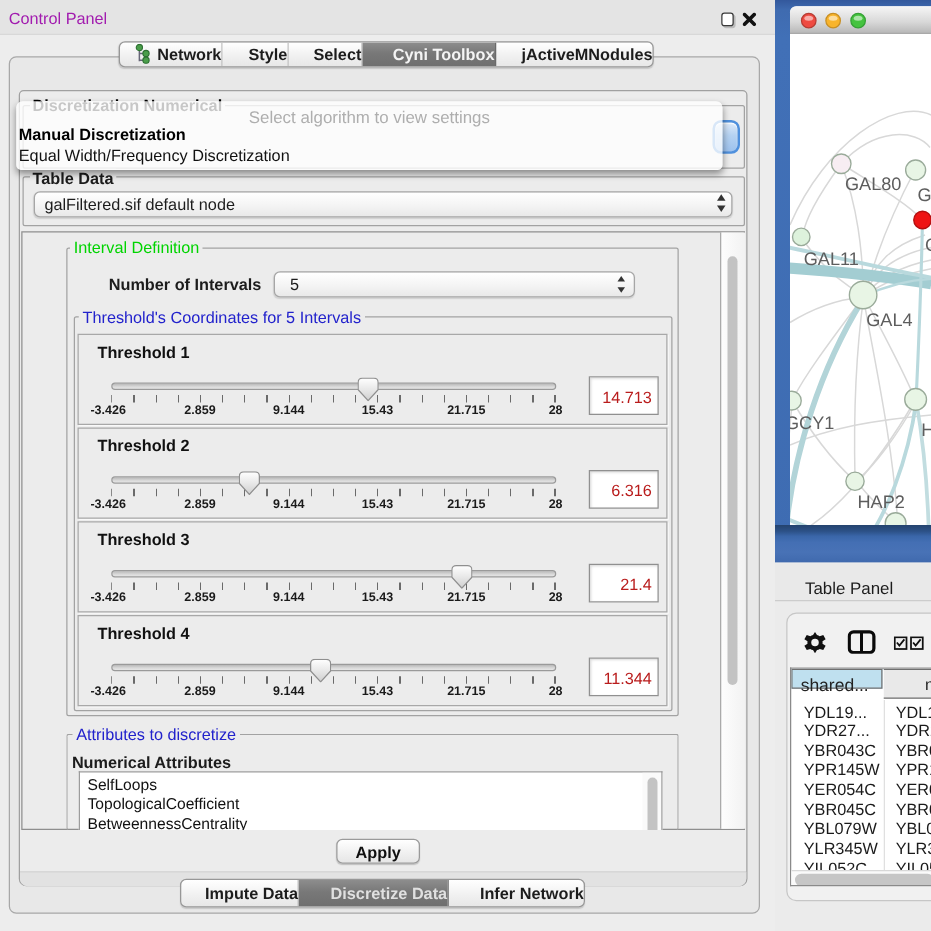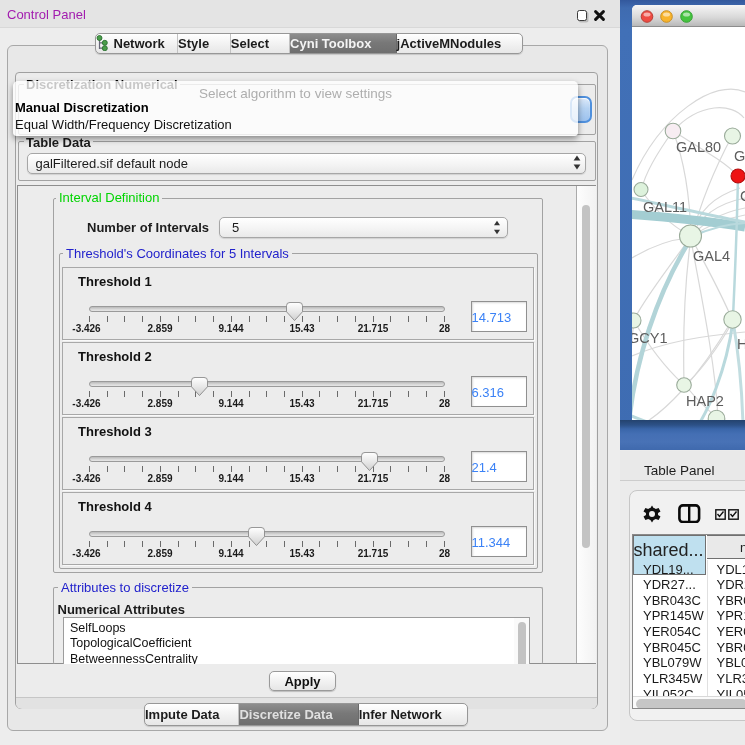--- a/index.html
+++ b/index.html
@@ -16,24 +16,24 @@
 .stepper { position:absolute; width:9px; }
 .stepper .up { width:0;height:0;border-left:4.5px solid transparent;border-right:4.5px solid transparent;border-bottom:6px solid #333; margin-bottom:3px;}
 .stepper .dn { width:0;height:0;border-left:4.5px solid transparent;border-right:4.5px solid transparent;border-top:6px solid #333;}
 .gbox { position:absolute; border:1px solid #a2a2a2; border-radius:2px; }
 .glabel { position:absolute; background:#ececec; padding:0 3px; font-size:13px; line-height:13px; }
 .tpanel { position:absolute; left:62px; width:472px; height:73px; border:1px solid #a8a8a8; background:#ececec; box-shadow:1px 1px 0 rgba(255,255,255,0.7); }
 .ttitle { position:absolute; left:15px; top:5.5px; font-size:13px; font-weight:bold; color:#111; }
 .track { position:absolute; left:26px; top:37.5px; width:356px; height:6px; border-radius:3px; background:linear-gradient(180deg,#b9b9b9,#d9d9d9 60%,#e6e6e6); border:1px solid #9a9a9a; }
 .ticks { position:absolute; left:26px; top:47.5px; width:357px; height:6px; background:repeating-linear-gradient(90deg,#6a6a6a 0 1px,transparent 1px 17.73px); }
 .tlab { position:absolute; top:55px; font-size:10px; font-weight:bold; color:#1a1a1a; transform:translateX(-50%); white-space:nowrap; }
-.vbox { position:absolute; left:407.5px; top:33px; width:56px; height:31px; background:#fff; border:1px solid #909090; box-shadow:inset 1px 1px 2px rgba(0,0,0,0.15); font-size:13px; color:#3b82f6; padding:8px 4px 0 0; }
+.vbox { position:absolute; left:407.5px; top:33px; width:56px; height:31px; background:#fff; border:1px solid #909090; box-shadow:inset 1px 1px 2px rgba(0,0,0,0.15); font-size:13px; color:#b91c1c; text-align:right; padding:8px 4px 0 0; }
 .thumb { position:absolute; top:33.5px; width:17px; height:19.5px; }
 .seg { position:absolute; display:flex; background:linear-gradient(180deg,#ffffff,#f0f0f0 60%,#e7e7e7); border:1px solid #979797; border-radius:5px; box-shadow:0 1px 1px rgba(0,0,0,0.15); overflow:hidden; }
-.seg > div { display:flex; align-items:center; justify-content:flex-start; font-size:13px; font-weight:bold; color:#1c1c1c; border-right:1px solid #c2c2c2; }
+.seg > div { display:flex; align-items:center; justify-content:flex-end; font-size:13px; font-weight:bold; color:#1c1c1c; border-right:1px solid #c2c2c2; }
 .seg > div:last-child { border-right:none; }
 .seg > div.sel { background:linear-gradient(180deg,#8d8d8d,#787878 45%,#6f6f6f); color:#f4f4f4; border-right:1px solid #6a6a6a; }
 </style>
 </head>
 <body>
 
 <div class="abs" style="left:0;top:0;width:620px;height:28px;background:#e4e4e4;border-bottom:1px solid #d8d8d8;"></div>
 <div class="abs" style="left:7px;top:7px;font-size:13px;color:#a21caf;">Control Panel</div>
 
 <div class="abs" style="left:577px;top:10px;width:10px;height:10.5px;border:1.6px solid #3a3a3a;border-radius:2.5px;background:#fff;box-shadow:1.5px 1.5px 0 rgba(0,0,0,0.18);"></div>
@@ -272,21 +272,21 @@
     <line x1="11.2" y1="1.5" x2="11.2" y2="18" stroke="#0a0a0a" stroke-width="2.4"></line>
   </svg>
 <svg class="abs" style="left:714.5px;top:509px;" width="25" height="11" viewBox="0 0 25 11">
     <rect x="0.8" y="0.8" width="9.4" height="9.4" fill="none" stroke="#111" stroke-width="1.4"></rect>
     <path d="M2.5 5 L4.5 7.5 L8.5 2.5" stroke="#111" stroke-width="1.4" fill="none"></path>
     <rect x="13.8" y="0.8" width="9.4" height="9.4" fill="none" stroke="#111" stroke-width="1.4"></rect>
     <path d="M15.5 5 L17.5 7.5 L21.5 2.5" stroke="#111" stroke-width="1.4" fill="none"></path>
   </svg>
 
 <div class="abs" style="left:631.5px;top:533.5px;width:114px;height:175px;background:#fff;border:1px solid #8a8a8a;border-right:none;overflow:hidden;">
-  <div style="position:absolute;left:0;top:0;height:40px;width:73.5px;background:#bfe0ef;border:1px solid #707070;text-align:left;font-size:18px;color:#222;padding:4px 3px 0 0;">shared...</div>
+  <div style="position:absolute;left:0;top:0;height:16px;width:73.5px;background:#bfe0ef;border:1px solid #707070;text-align:center;font-size:14px;color:#222;padding:4px 3px 0 0;">shared...</div>
   <div style="position:absolute;left:74.5px;top:0;height:24px;width:45px;background:#e9e9e9;border:1px solid #707070;border-left:none;font-size:13px;color:#222;padding:4px 0 0 33px;">n</div>
   <div style="position:absolute;left:0;top:27px;font-size:13px;color:#1a1a1a;line-height:15.66px;">
     <div style="position:absolute;left:10.5px;top:0;white-space:pre;">YDL19...
 YDR27...
 YBR043C
 YPR145W
 YER054C
 YBR045C
 YBL079W
 YLR345W

